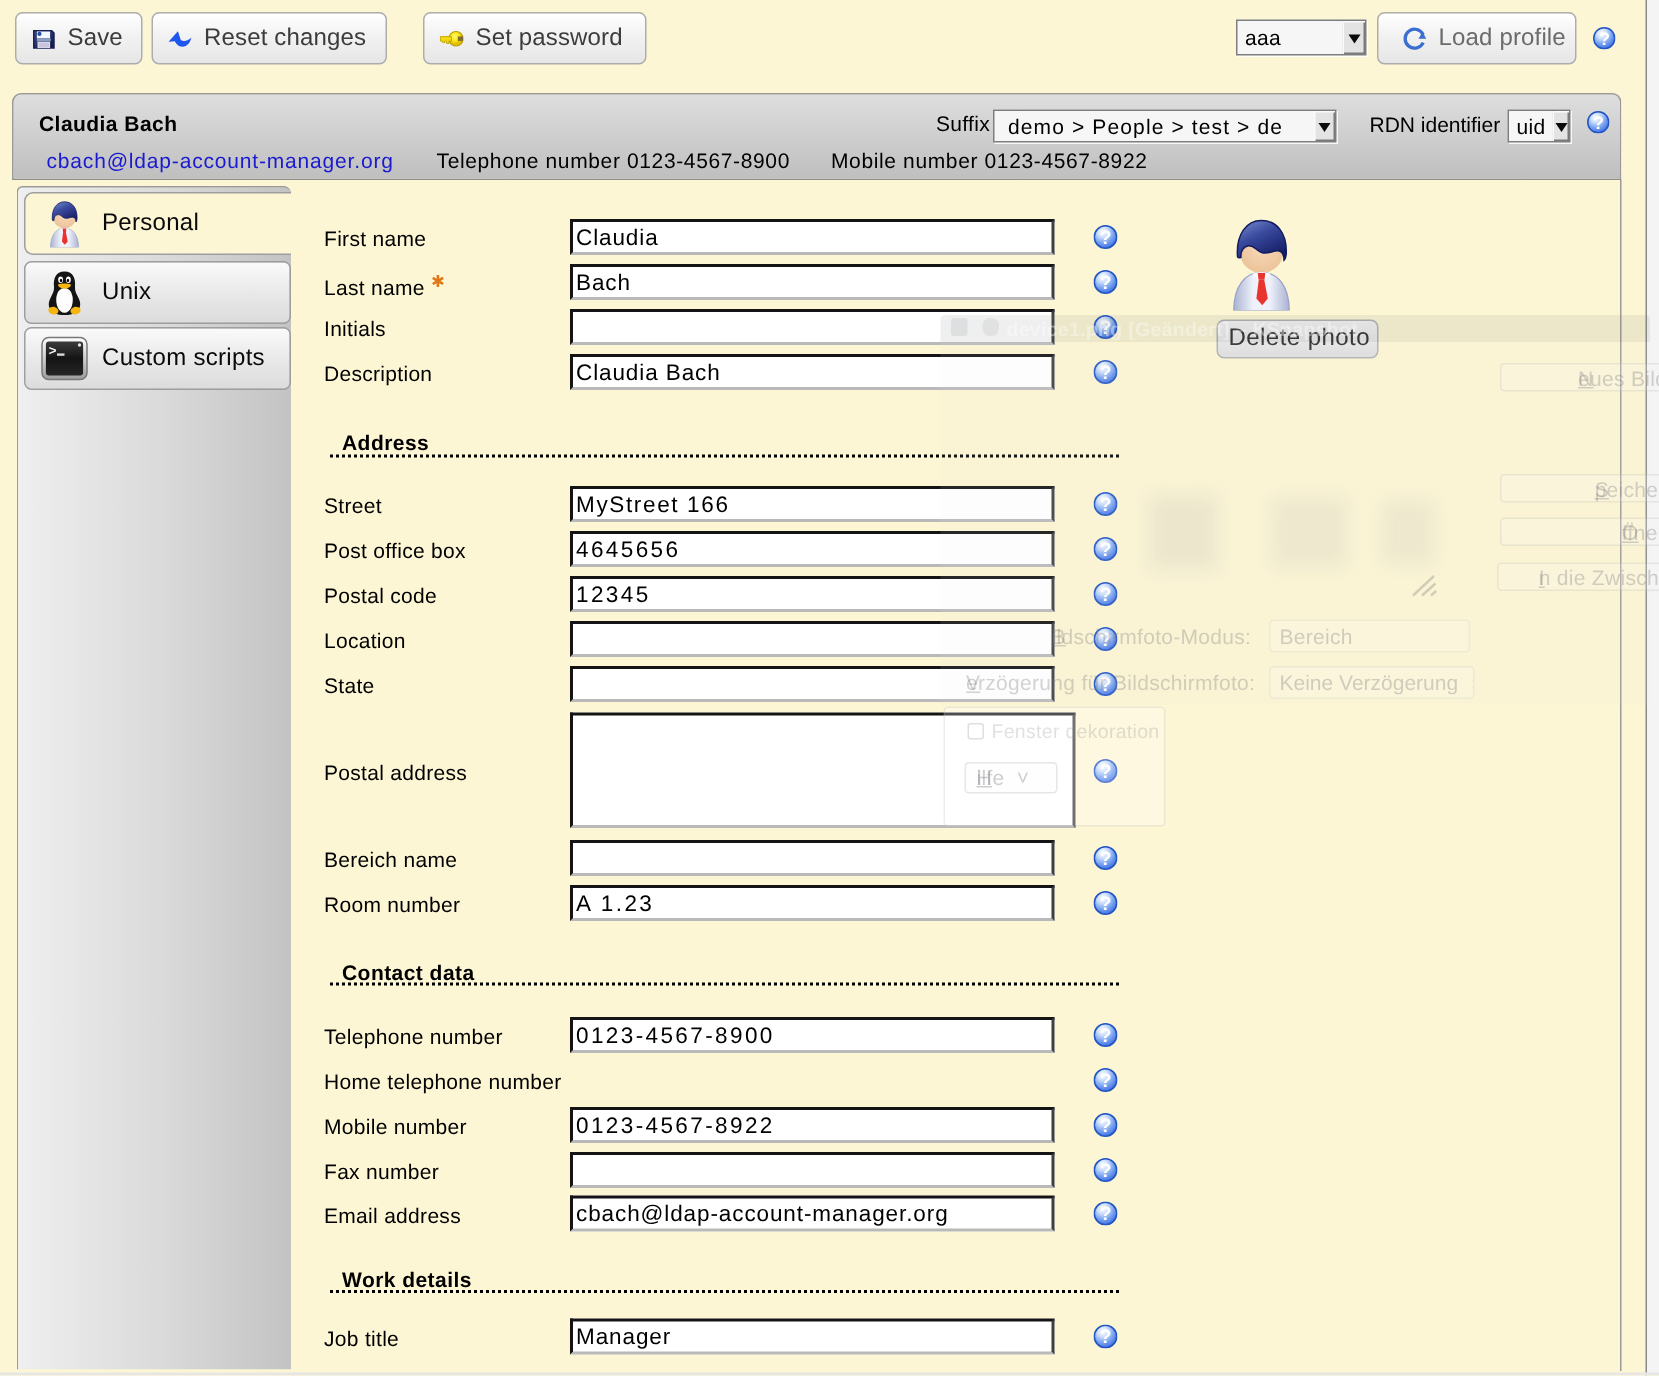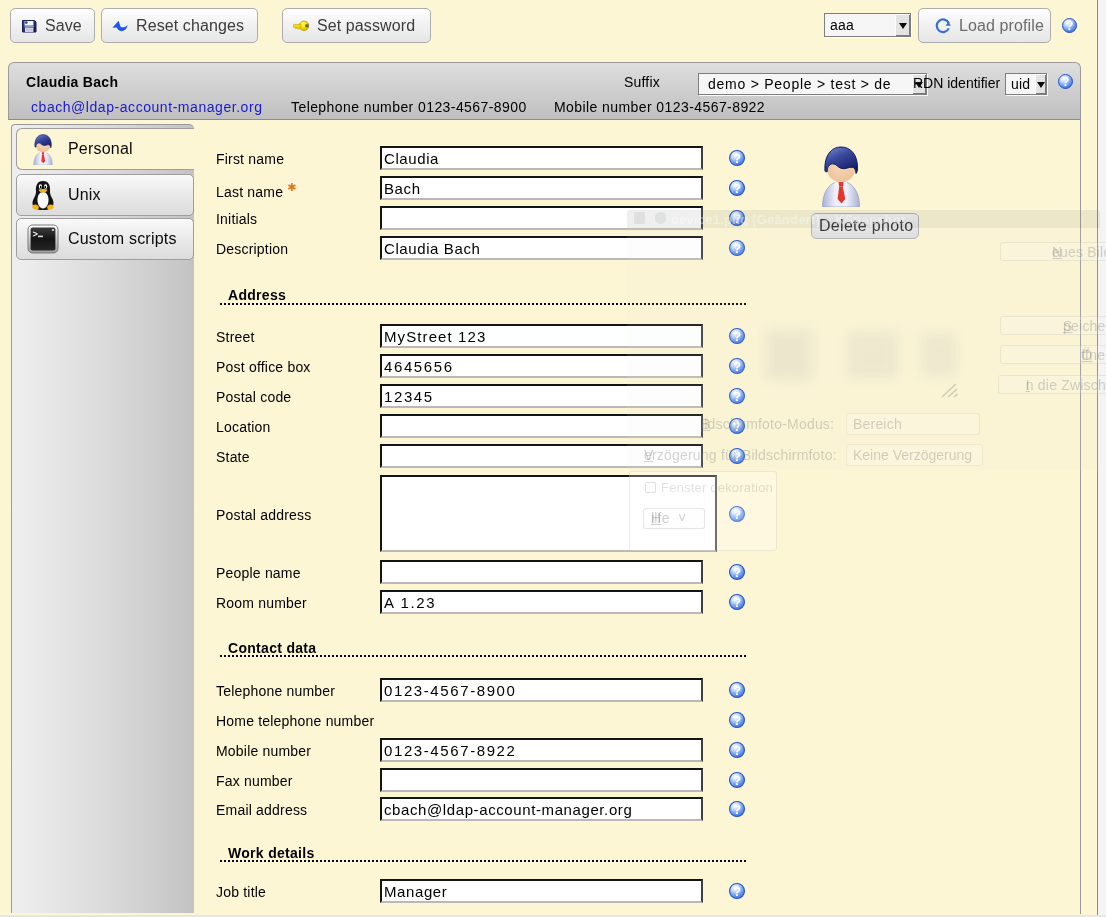--- a/index.html
+++ b/index.html
@@ -131,21 +131,21 @@
         <stop offset="100%" stop-color="#3e6ee4"></stop>
       </radialGradient>
     </defs>
  <circle cx="7.5" cy="7.5" r="7" fill="url(#hg)" stroke="#2255c4" stroke-width="1"></circle>
  <text x="7.6" y="11.8" font-size="12" font-weight="bold" fill="#fff" text-anchor="middle" font-family="Liberation Sans">?</text>
 </svg>
 
 <div id="hdr">
   <div class="abs" style="left:17px; top:11px; font-weight:bold; font-size:14px; letter-spacing:.3px;">Claudia Bach</div>
   <div class="abs" style="left:615px; top:11px; font-size:14px; letter-spacing:.2px;">Suffix</div>
-  <div class="csel" style="left:653px; top:10px; width:229px; height:22px;margin-left:36px;">
+  <div class="csel" style="left:653px; top:10px; width:229px; height:22px;">
       <span class="txt" style="letter-spacing:.75px; padding-left:9px;">demo &gt; People &gt; test &gt; de</span>
       <span class="arr" style="width:14px;"></span>
     </div>
   <div class="abs" style="left:904px; top:12px; font-size:14px; letter-spacing:0;">RDN identifier</div>
   <div class="csel" style="left:996px; top:10px; width:42px; height:22px;">
       <span class="txt">uid</span>
       <span class="arr" style="width:11px;"></span>
     </div>
   <svg class="abs" style="left:1049px; top:11px;" width="15" height="15" viewBox="0 0 15 15">
     <circle cx="7.5" cy="7.5" r="7" fill="url(#hg)" stroke="#2255c4" stroke-width="1"></circle>
@@ -223,21 +223,21 @@
     </svg>
 <div class="lbl" style="top:122px;">Description </div>
 <div class="inp" style="top:117px;">Claudia Bach</div>
 <svg class="help" style="top:121px;" viewBox="0 0 15 15">
       <circle cx="7.5" cy="7.5" r="7" fill="url(#hg)" stroke="#2255c4" stroke-width="1"></circle>
       <text x="7.6" y="11.8" font-size="12" font-weight="bold" fill="#fff" text-anchor="middle" font-family="Liberation Sans">?</text>
     </svg>
 <div class="sect" style="top:168px;">Address</div>
 <div class="dots" style="top:184px;"></div>
 <div class="lbl" style="top:210px;">Street </div>
-<div class="inp" style="top:205px; letter-spacing:1.1px;">MyStreet 123</div>
+<div class="inp" style="top:205px; letter-spacing:1.1px;">MyStreet 166</div>
 <svg class="help" style="top:209px;" viewBox="0 0 15 15">
       <circle cx="7.5" cy="7.5" r="7" fill="url(#hg)" stroke="#2255c4" stroke-width="1"></circle>
       <text x="7.6" y="11.8" font-size="12" font-weight="bold" fill="#fff" text-anchor="middle" font-family="Liberation Sans">?</text>
     </svg>
 <div class="lbl" style="top:240px;">Post office box </div>
 <div class="inp num" style="top:235px;">4645656</div>
 <svg class="help" style="top:239px;" viewBox="0 0 15 15">
       <circle cx="7.5" cy="7.5" r="7" fill="url(#hg)" stroke="#2255c4" stroke-width="1"></circle>
       <text x="7.6" y="11.8" font-size="12" font-weight="bold" fill="#fff" text-anchor="middle" font-family="Liberation Sans">?</text>
     </svg>
@@ -258,21 +258,21 @@
 <svg class="help" style="top:329px;" viewBox="0 0 15 15">
       <circle cx="7.5" cy="7.5" r="7" fill="url(#hg)" stroke="#2255c4" stroke-width="1"></circle>
       <text x="7.6" y="11.8" font-size="12" font-weight="bold" fill="#fff" text-anchor="middle" font-family="Liberation Sans">?</text>
     </svg>
 <div class="lbl" style="top:388px;">Postal address</div>
 <div class="inp" style="top:356px; height:77px; width:337px; align-items:flex-start;"></div>
 <svg class="help" style="top:387px;" viewBox="0 0 15 15">
       <circle cx="7.5" cy="7.5" r="7" fill="url(#hg)" stroke="#2255c4" stroke-width="1"></circle>
       <text x="7.6" y="11.8" font-size="12" font-weight="bold" fill="#fff" text-anchor="middle" font-family="Liberation Sans">?</text>
     </svg>
-<div class="lbl" style="top:446px;">People name </div>
+<div class="lbl" style="top:446px;">Bereich name </div>
 <div class="inp" style="top:441px;"></div>
 <svg class="help" style="top:445px;" viewBox="0 0 15 15">
       <circle cx="7.5" cy="7.5" r="7" fill="url(#hg)" stroke="#2255c4" stroke-width="1"></circle>
       <text x="7.6" y="11.8" font-size="12" font-weight="bold" fill="#fff" text-anchor="middle" font-family="Liberation Sans">?</text>
     </svg>
 <div class="lbl" style="top:476px;">Room number </div>
 <div class="inp num" style="top:471px;">A 1.23</div>
 <svg class="help" style="top:475px;" viewBox="0 0 15 15">
       <circle cx="7.5" cy="7.5" r="7" fill="url(#hg)" stroke="#2255c4" stroke-width="1"></circle>
       <text x="7.6" y="11.8" font-size="12" font-weight="bold" fill="#fff" text-anchor="middle" font-family="Liberation Sans">?</text>

